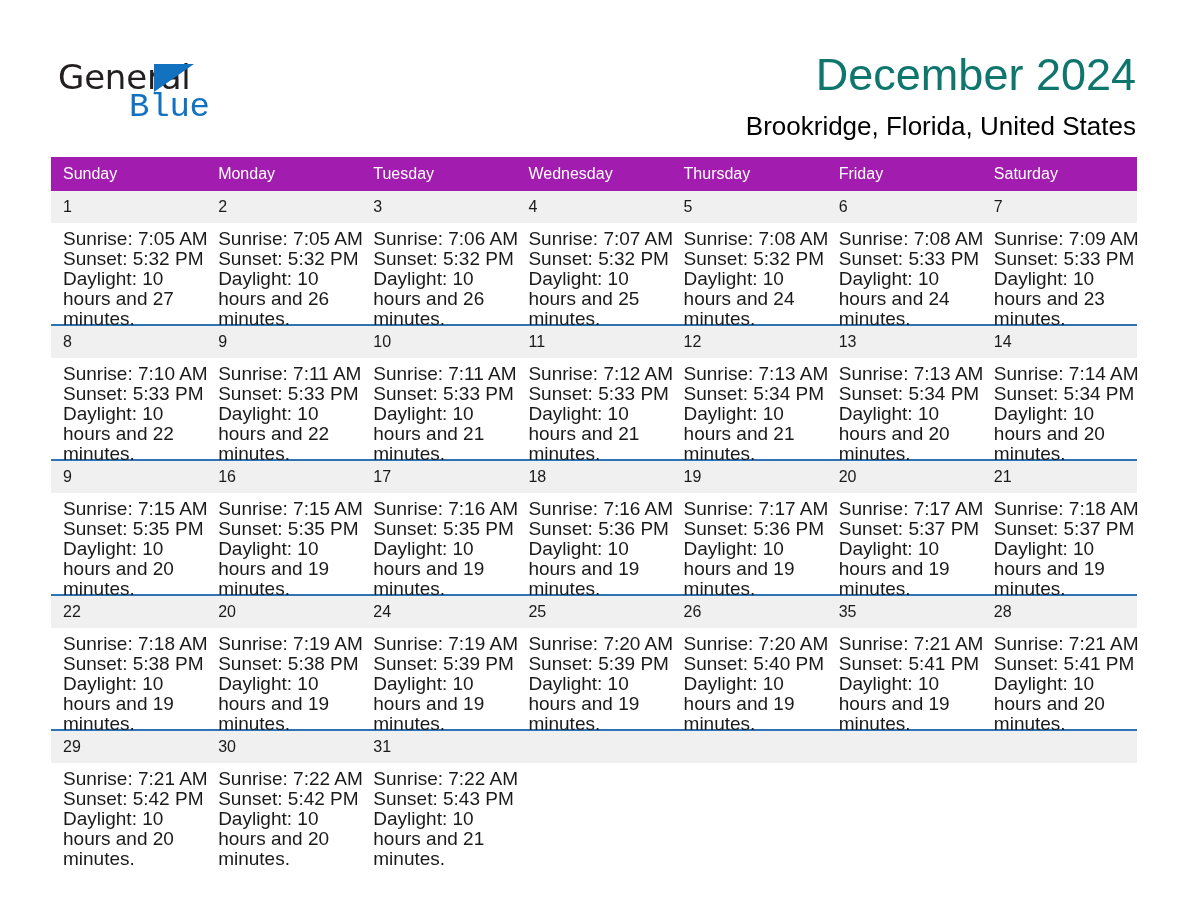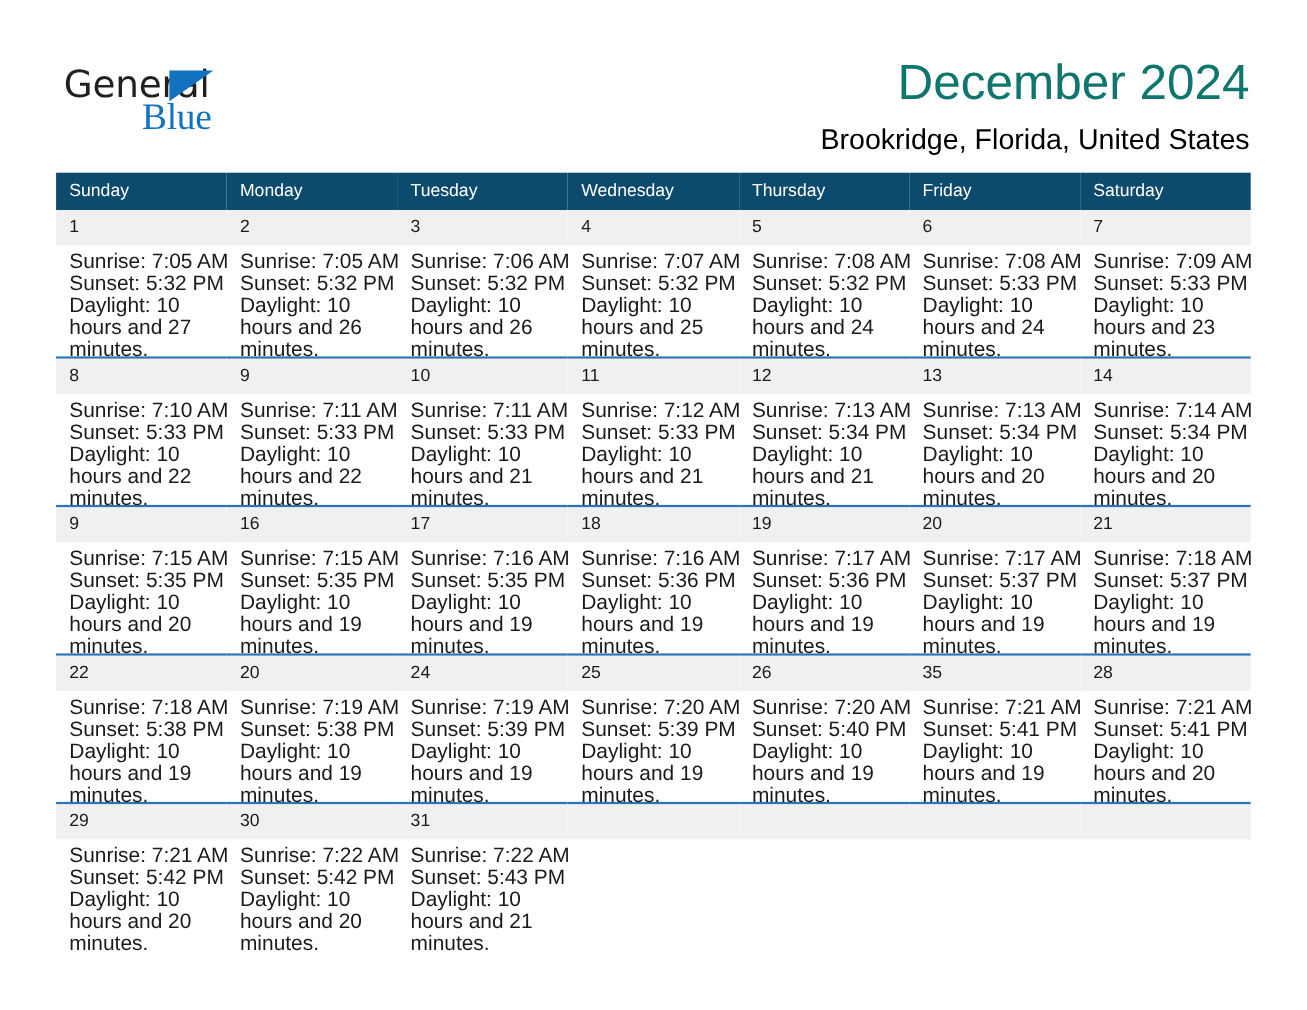--- a/index.html
+++ b/index.html
@@ -51,21 +51,21 @@
     font-weight: 400;
   }
   .logo-blue {
     position: absolute;
     left: 71px;
     top: 30px;
     font-size: 34px;
     line-height: 40px;
     letter-spacing: -0.2px;
     color: #1272c0;
-    font-family: Liberation Serif, serif;
+    font-family: Liberation Mono, monospace;
     font-weight: 400;
   }
   .logo-triangle {
     position: absolute;
     left: 96px;
     top: 7px;
     width: 0;
     height: 0;
     border-top: 28px solid #1272c0;
     border-right: 40px solid transparent;
@@ -101,21 +101,21 @@
     width: 1086px;
   }
 
   .cal-table {
     width: 1086px;
     border-collapse: collapse;
     table-layout: fixed;
   }
 
   .cal-table th {
-    background: #0c4a6e;
+    background: #a21caf;
     color: #ffffff;
     font-weight: 400;
     font-size: 16px;
     text-align: left;
     padding: 8px 0 8px 12px;
     height: 20px;
     box-sizing: border-box;
     border: none;
   }
 

